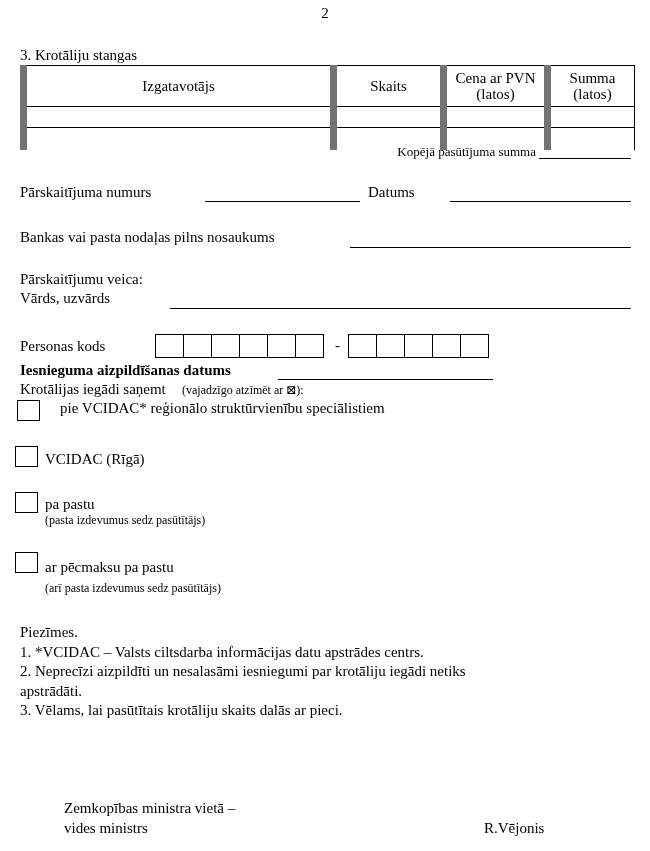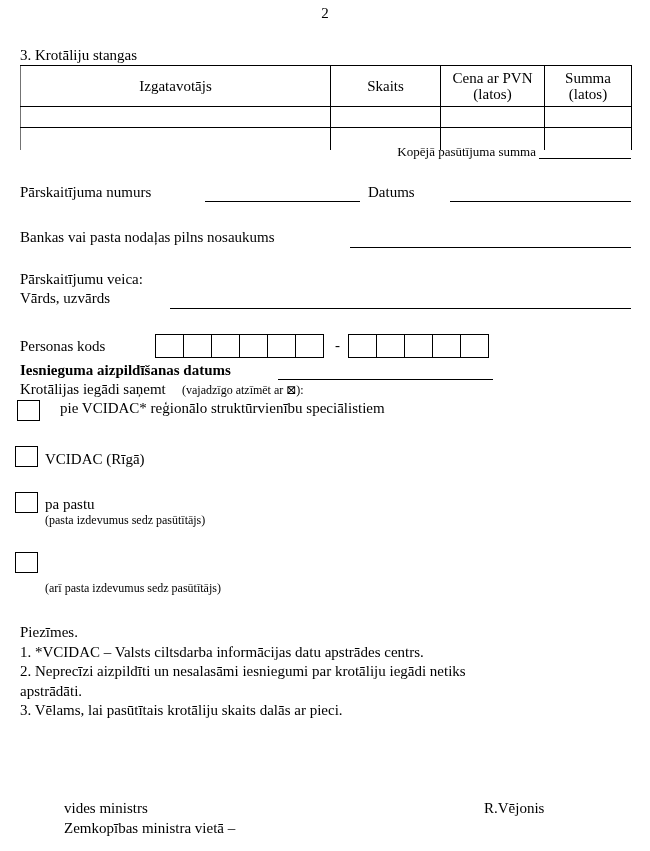--- a/index.html
+++ b/index.html
@@ -54,21 +54,21 @@
     table-layout: fixed;
     font-size: 15px;
   }
   .goods-table col.c-manufacturer { width: 310px; }
   .goods-table col.c-count        { width: 110px; }
   .goods-table col.c-price        { width: 104px; }
   .goods-table col.c-sum          { width: 87px; }
 
   .goods-table th,
   .goods-table td {
-    border-left: 1px solid #737373;
+    border-left: 7px solid #737373;
     border-right: 1px solid #000;
     border-top: 1px solid #000;
     border-bottom: none;
     padding: 0;
     text-align: center;
     vertical-align: middle;
     font-weight: normal;
   }
   .goods-table thead th {
     height: 36px;
@@ -296,35 +296,36 @@
   <div class="lbl" style="left:60px; top:399px;">pie VCIDAC* reģionālo struktūrvienību speciālistiem</div>
 
   <div class="checkbox-box" style="left:15px; top:446px;"></div>
   <div class="lbl" style="left:45px; top:450px;">VCIDAC (Rīgā)</div>
 
   <div class="checkbox-box" style="left:15px; top:492px;"></div>
   <div class="lbl" style="left:45px; top:495px;">pa pastu</div>
   <div class="lbl-small" style="left:45px; top:513px;">(pasta izdevumus sedz pasūtītājs)</div>
 
   <div class="checkbox-box" style="left:15px; top:552px;"></div>
+  <div class="lbl" style="left:45px; top:558px;">ar pēcmaksu pa pastu</div>
   <div class="lbl-small" style="left:45px; top:581px;">(arī pasta izdevumus sedz pasūtītājs)</div>
 
   <div class="notes">
     <div class="note-line">Piezīmes.</div>
     <div class="note-line">1. *VCIDAC – Valsts ciltsdarba informācijas datu apstrādes centrs.</div>
     <div class="note-just">
       <span>2. Neprecīzi aizpildīti un nesalasāmi iesniegumi par krotāliju iegādi netiks</span>
     </div>
     <div class="note-line">apstrādāti.</div>
     <div class="note-line">3. Vēlams, lai pasūtītais krotāliju skaits dalās ar pieci.</div>
   </div>
 
   <div class="signature">
     <div class="sig-row">
+      <span>Zemkopības ministra vietā –</span>
+    </div>
+    <div class="sig-row">
       <span>vides ministrs</span>
       <span class="sig-name">R.Vējonis</span>
     </div>
-    <div class="sig-row">
-      <span>Zemkopības ministra vietā –</span>
-    </div>
   </div>
 
 </div>
 
 </body></html>

